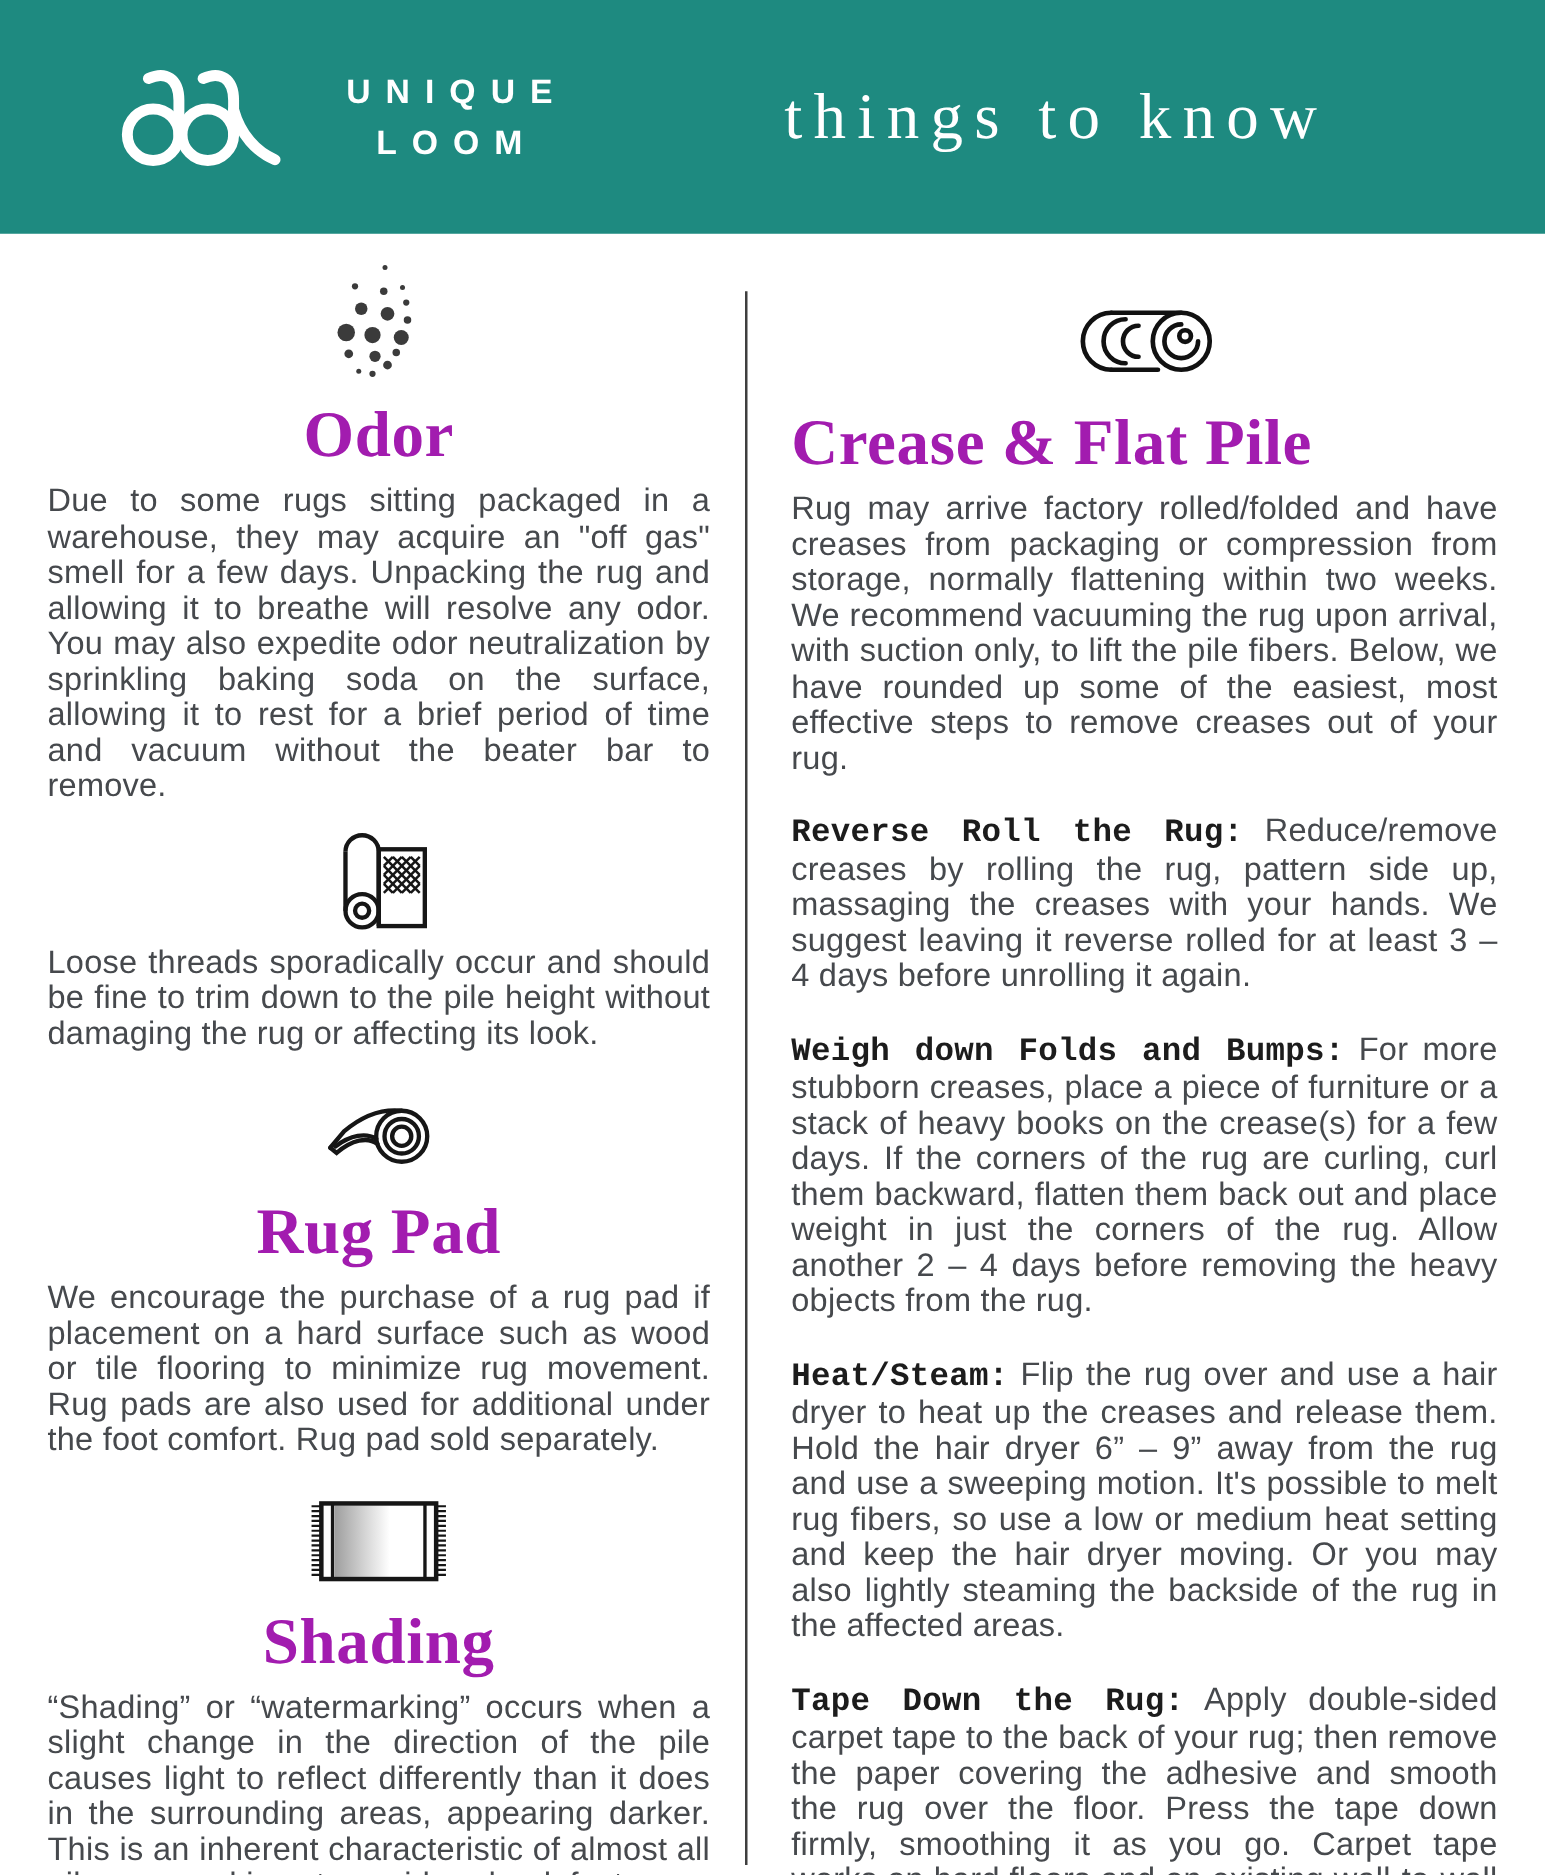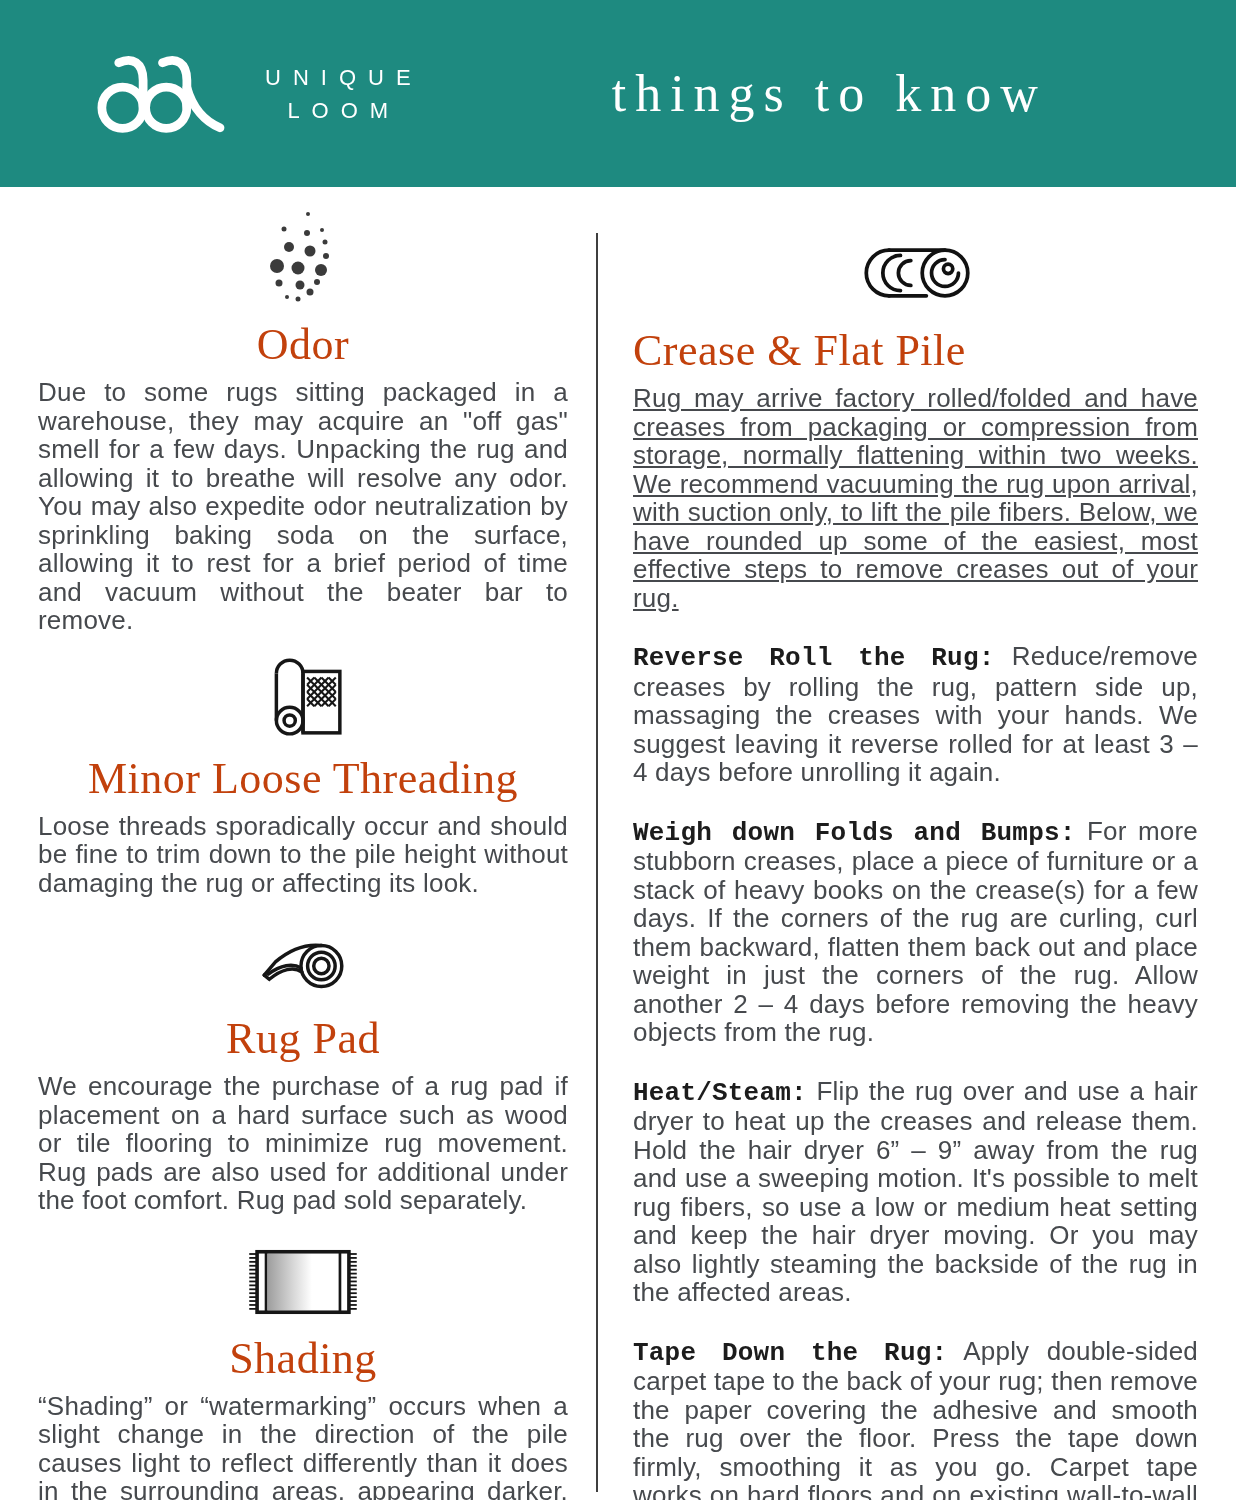--- a/index.html
+++ b/index.html
@@ -8,54 +8,54 @@
     width:1236px; height:1500px; background:#ffffff; position:relative;
     font-family:"Liberation Sans", sans-serif; overflow:hidden;
   }
   
   .band {
     height:187px; background:#1e8a80; display:flex; align-items:center;
   }
   .logo { margin-left:95px; flex:0 0 auto; }
   .logo svg { display:block; }
   .brand {
-    color:#ffffff; letter-spacing:12px; font-size:22px; line-height:1.5;
-    margin-left:20px; text-align:center; font-weight:400; flex:0 0 auto;
+    color:#ffffff; letter-spacing:12px; font-size:27px; line-height:1.5;
+    margin-left:32px; text-align:center; font-weight:700; flex:0 0 auto;
   }
   .title-wrap { flex:1 1 auto; text-align:center; }
   .title {
     color:#ffffff; font-family:"Liberation Serif", serif; font-weight:400;
     font-size:52px; letter-spacing:9px; white-space:nowrap;
   }
   
   .content { display:flex; align-items:flex-start; }
   .col-left  { width:530px; margin-left:38px; }
   .divider   { width:2px; height:1259px; background:#3f3f3f; margin-left:28px; margin-top:46px; }
   .col-right { width:565px; margin-left:35px; }
   .sec { text-align:center; }
   .icon-wrap { display:flex; justify-content:center; }
   h2 {
-    font-family:"Liberation Serif", serif; font-weight:400;
-    font-size:44px; color:#c2410c; letter-spacing:0.5px;
+    font-family:"Liberation Serif", serif; font-weight:700;
+    font-size:52px; color:#a21caf; letter-spacing:0.5px;
   }
   p.body, p.tip {
     text-align:justify; font-size:26px; line-height:28.5px;
     color:#46494d; letter-spacing:0.2px;
   }
   p.tip b { color:#1c1c1c; font-weight:bold;font-family:Liberation Mono, monospace; }
   
   .m-odor-icon   { margin-top:22px; }
   .m-thread-icon { margin-top:18px; }
   .m-pad-icon    { margin-top:36px; }
   .m-shade-icon  { margin-top:30px; }
   .m-crease-icon { margin-top:58px; }
   .sec h2   { margin-top:14px; }
   .sec p    { margin-top:8px; }
   .col-right h2 { margin-top:24px; }
-  .col-right p.body { margin-top:8px;text-decoration:underline; }
+  .col-right p.body { margin-top:8px; }
   p.tip { margin-top:30px; }
 </style>
 </head>
 <body>
 
 <div class="page">
 
   <header class="band">
     <div class="logo">
       <svg width="150" height="96" viewBox="0 0 120 70" fill="none">
@@ -127,21 +127,20 @@
               <path d="M46 52 L74 24"></path>
                 <path d="M46 45 L67 24"></path>
                 <path d="M46 38 L60 24"></path>
                 <path d="M46 31 L53 24"></path>
               <path d="M53 52 L74 31"></path>
                 <path d="M60 52 L74 38"></path>
                 <path d="M67 52 L74 45"></path>
             </g>
           </svg>
         </div>
-        <h2>Minor Loose Threading</h2>
         <p class="body">Loose threads sporadically occur and should be fine to trim down to the pile height without damaging the rug or affecting its look.</p>
       </div>
 
       <div class="sec">
         <div class="icon-wrap m-pad-icon">
           <svg width="98" height="66" viewBox="0 0 96 64" fill="none" stroke="#161616" stroke-width="3.4" stroke-linecap="round">
             <circle cx="66" cy="32" r="20"></circle>
             <circle cx="66" cy="32" r="13.5"></circle>
             <circle cx="66" cy="32" r="7.5"></circle>
             <path d="M66 12 C48 10 34 17 21 28 L10 41"></path>

